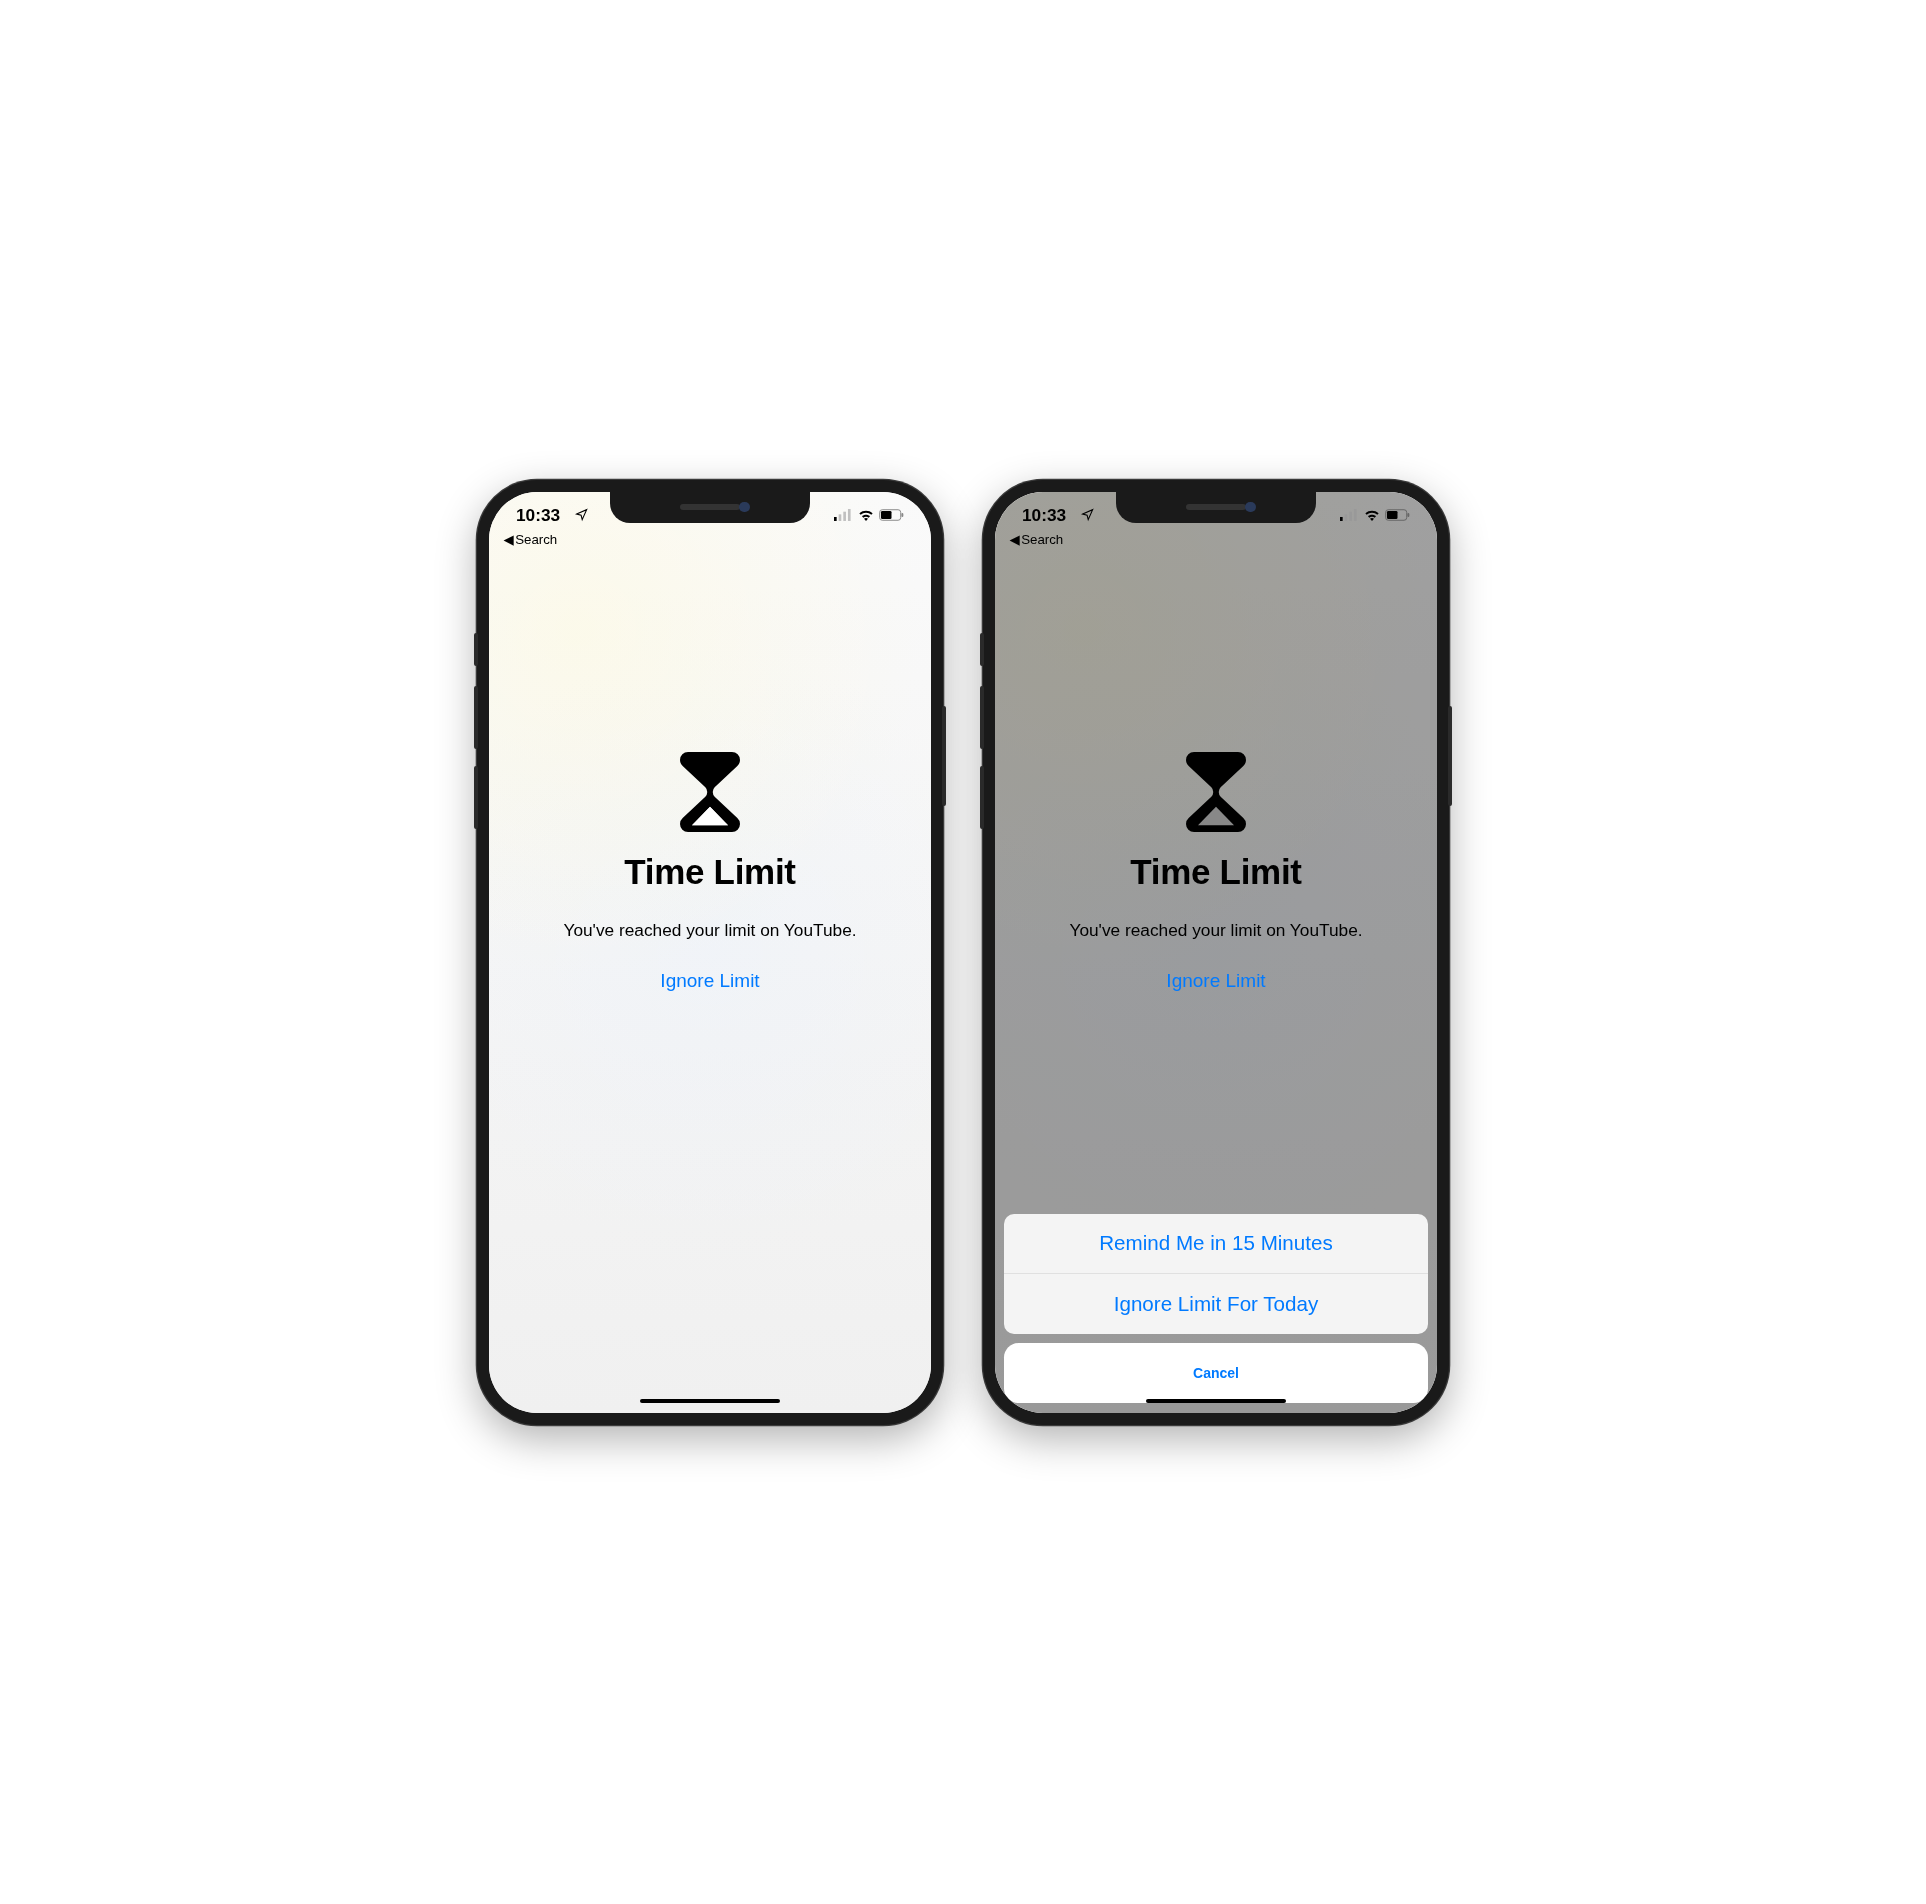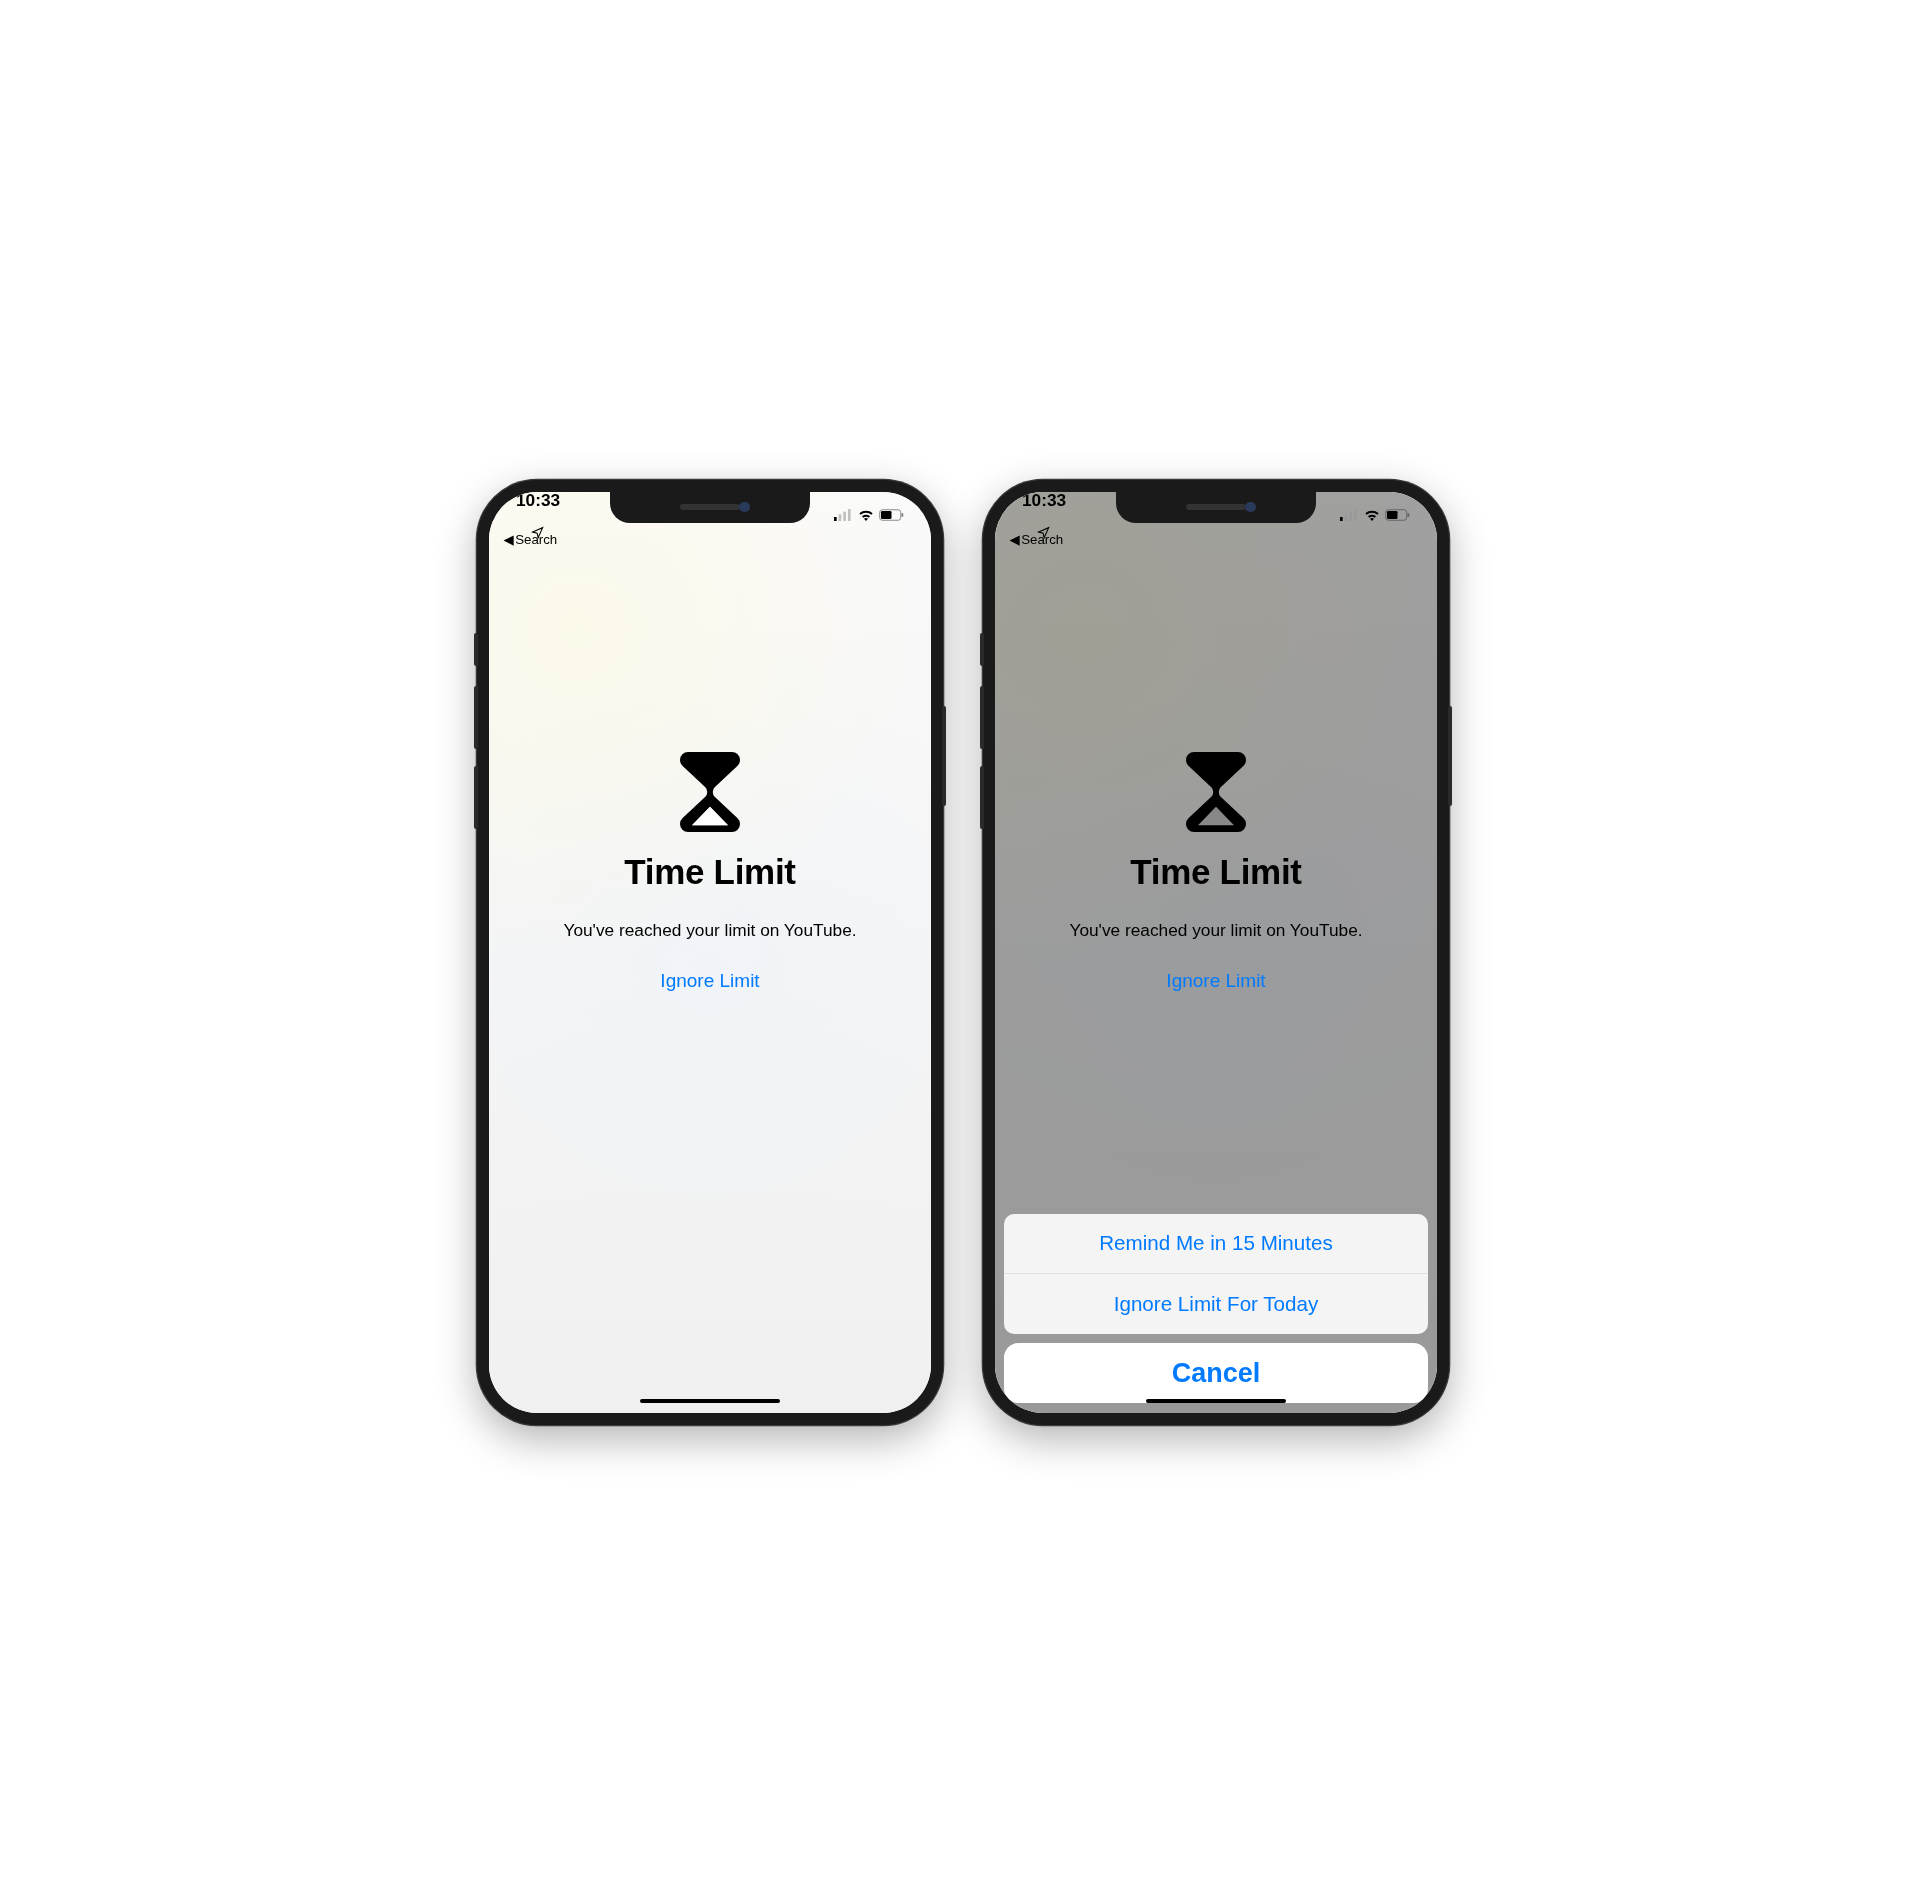--- a/index.html
+++ b/index.html
@@ -71,21 +71,21 @@
     .status-bar {
       display: flex;
       justify-content: space-between;
       align-items: center;
       height: 39px;
       padding: 8px 27px 0;
       font-size: 17.3px;
       font-weight: 600;
       color: #000;
     }
-    .status-left { display: flex; align-items: center; gap: 15px; flex-direction: column; }
+    .status-left { display: flex; align-items: center; gap: 15px; }
     .status-right { display: flex; align-items: center; gap: 5.3px; }
     .back-nav {
       display: flex;
       align-items: center;
       padding: 1.3px 14.6px 5.3px;
       font-size: 13.3px;
       color: #000;
       gap: 1.3px;
     }
     .content {
@@ -155,21 +155,21 @@
       cursor: pointer;
       font-family: inherit;
     }
     .action-button:last-child { border-bottom: none; }
     .cancel-button {
       width: 100%;
       height: 60px;
       background: #fff;
       border: none;
       border-radius: 14.6px;
-      font-size: 27px;
+      font-size: 14px;
       font-weight: 600;
       color: #007aff;
       cursor: pointer;
       font-family: inherit;
     }
     .overlay-dim {
       position: absolute;
       top:0;left:0;right:0;bottom:0;
       background: rgba(0,0,0,0.36);
     }

